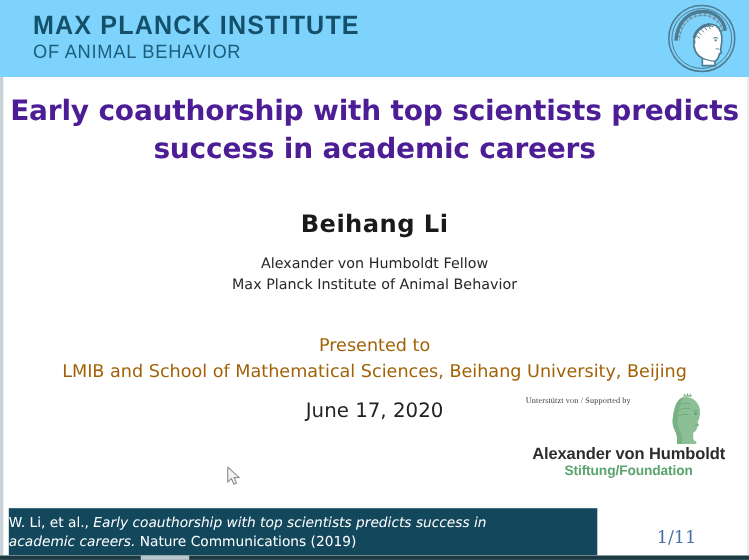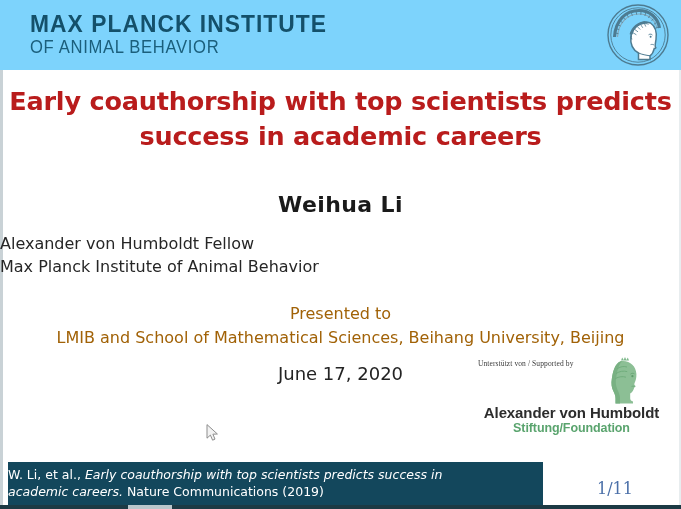--- a/index.html
+++ b/index.html
@@ -81,21 +81,21 @@
     height: 64px;
   }
 
   
   #slide-title {
     position: absolute;
     left: 0;
     top: 84px;
     width: 681px;
     text-align: center;
-    color: #b91c1c;
+    color: #4c1d95;
     font-family: "DejaVu Sans", sans-serif;
     font-weight: bold;
     font-size: 25.5px;
     line-height: 1.38;
     letter-spacing: -0.2px;
   }
   #slide-title .tline { display: block; }
 
   
   #author-name {
@@ -108,22 +108,23 @@
     font-weight: bold;
     font-size: 22px;
     color: #1a1a1a;
     letter-spacing: 0.4px;
   }
   #affiliation {
     position: absolute;
     left: 0;
     top: 232px;
     width: 681px;
-    font-family: "DejaVu Sans", sans-serif;
-    font-size: 16px;
+    text-align: center;
+    font-family: "DejaVu Sans", sans-serif;
+    font-size: 13px;
     color: #262626;
     line-height: 1.45;
   }
   #affiliation span { display: block; }
 
   
   #presented-block {
     position: absolute;
     left: 0;
     top: 302px;
@@ -326,21 +327,21 @@
 
       <path d="M32.5 50 C36 51.5 40 52.2 44 52.8" fill="none" stroke="#4d7b91" stroke-width="1.0"></path>
     </svg>
   </div>
 
   <div id="slide-title">
     <span class="tline">Early coauthorship with top scientists predicts</span>
     <span class="tline">success in academic careers</span>
   </div>
 
-  <div id="author-name">Weihua Li</div>
+  <div id="author-name">Beihang Li</div>
 
   <div id="affiliation">
     <span>Alexander von Humboldt Fellow</span>
     <span>Max Planck Institute of Animal Behavior</span>
   </div>
 
   <div id="presented-block">
     <span>Presented to</span>
     <span>LMIB and School of Mathematical Sciences, Beihang University, Beijing</span>
   </div>

